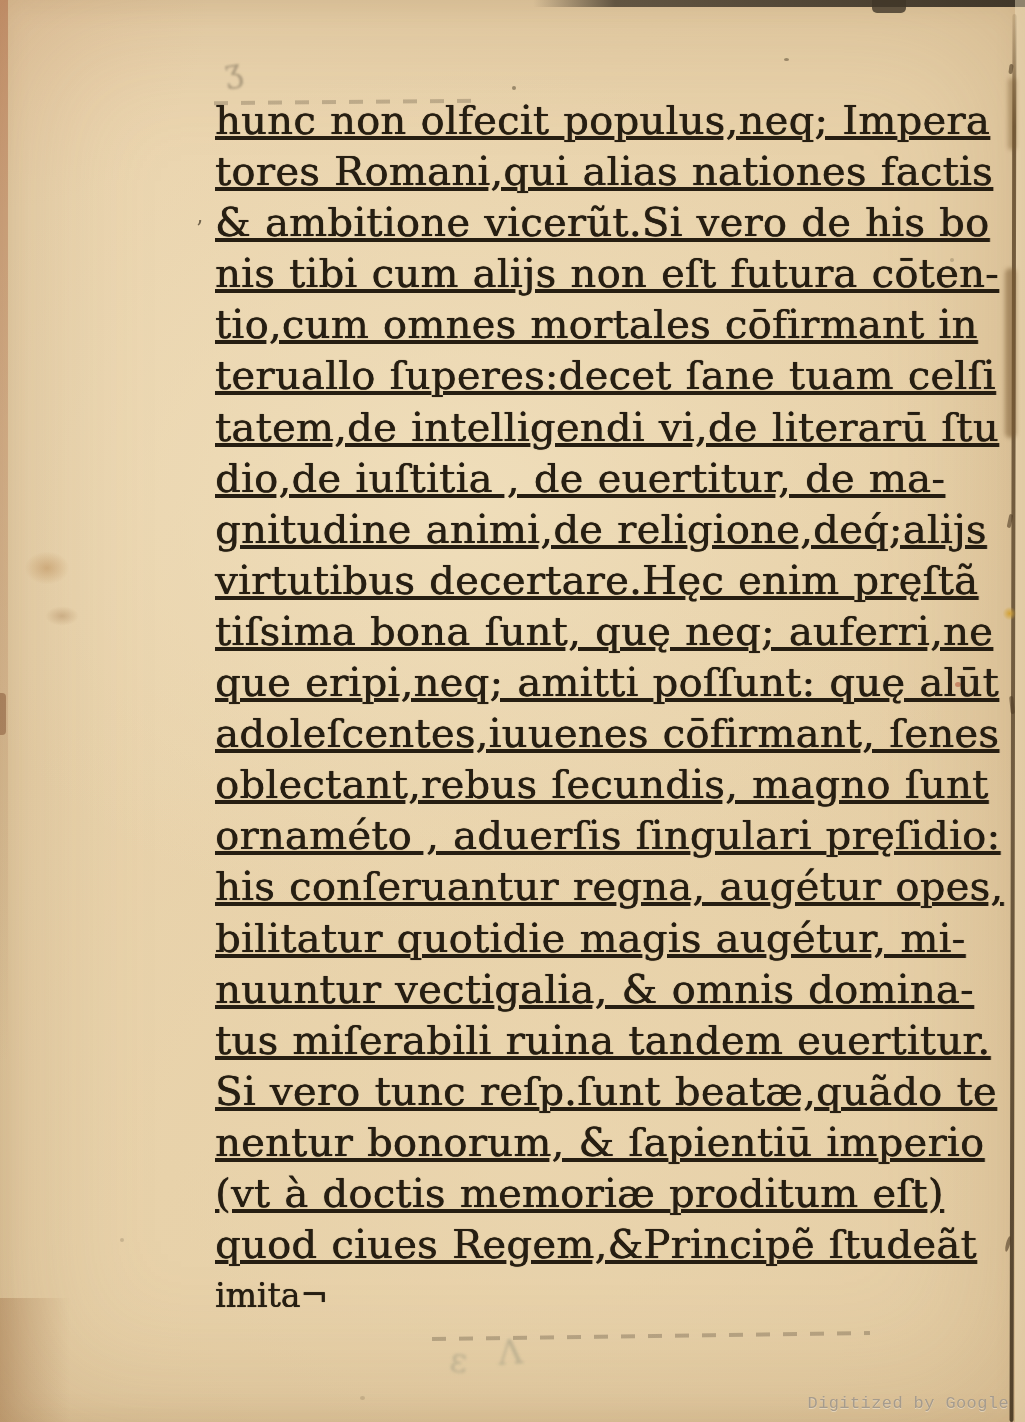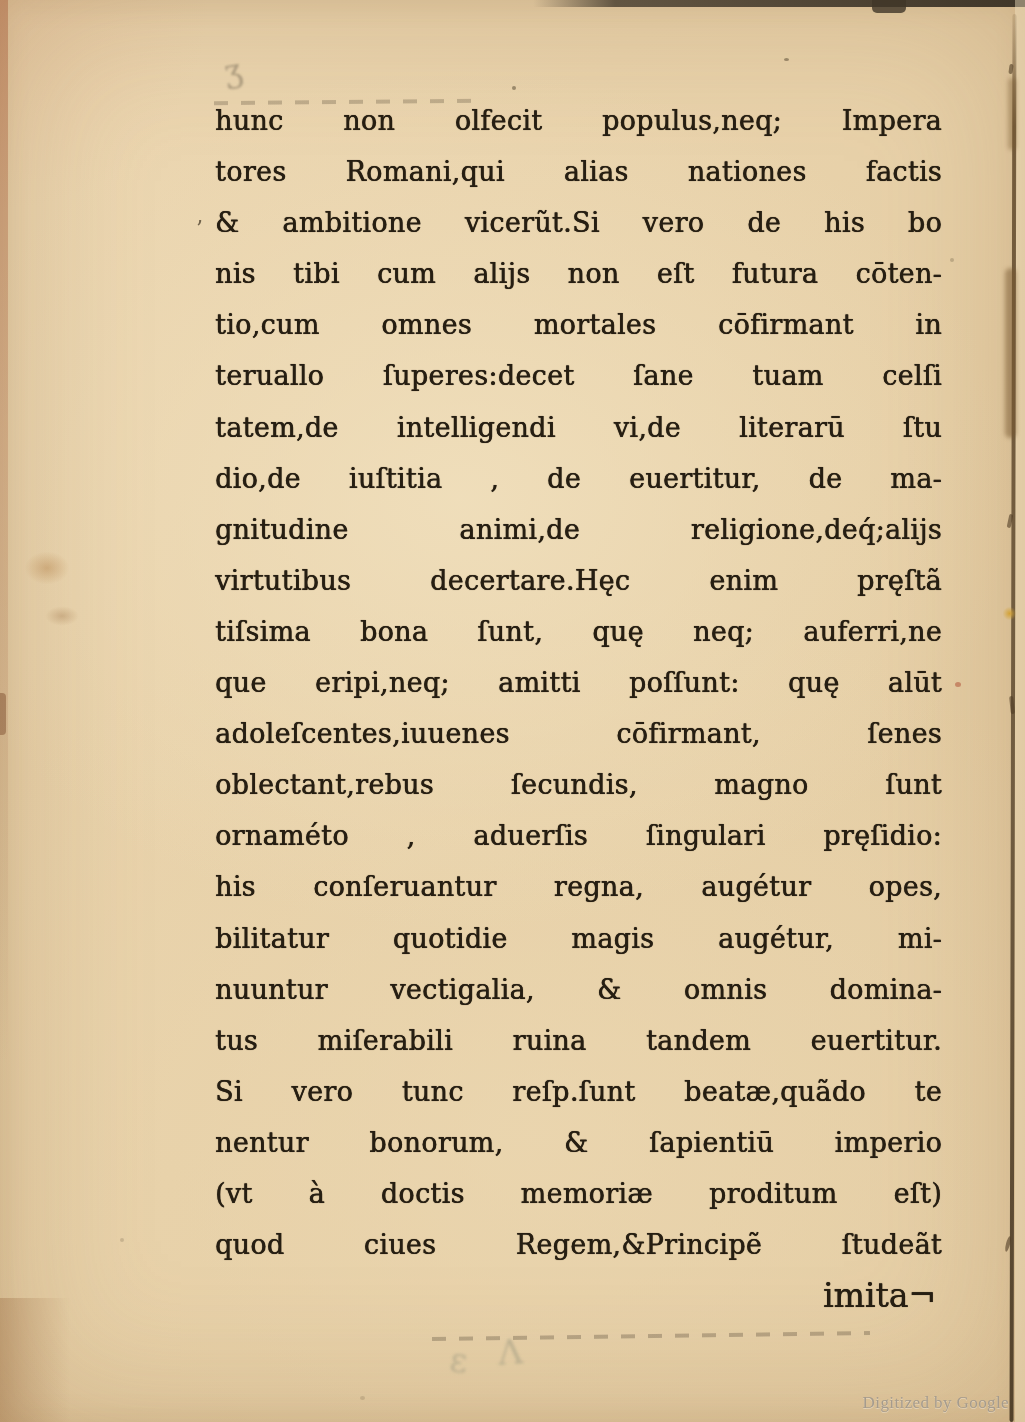--- a/index.html
+++ b/index.html
@@ -64,26 +64,26 @@
   .margin-comma{position:absolute;left:196px;top:216px;font-size:22px;color:rgba(60,48,32,.7);}
   .ghost-dashes{position:absolute;height:4px;opacity:.45;
     background:repeating-linear-gradient(90deg, rgba(55,44,30,.6) 0 14px, rgba(55,44,30,0) 14px 27px);}
   .gd-top{left:214px;top:100px;width:268px;transform:rotate(-.5deg);opacity:.4;}
   .gd-bottom{left:432px;top:1334px;width:438px;transform:rotate(-.8deg);}
   .ghost-sig{position:absolute;color:rgba(125,132,112,.38);filter:blur(1.4px);font-size:34px;}
   .g1{left:450px;top:1340px;transform:rotate(6deg);}
   .g2{left:498px;top:1332px;transform:rotate(-4deg);}
   
   .text-block{position:absolute;left:215px;top:95px;width:727px;color:#261e12;}
-  .text-line{height:51.1px;line-height:51.1px;font-size:27px;letter-spacing:.3px;word-spacing:1px;
+  .text-line{height:51.1px;line-height:51.1px;font-size:40px;letter-spacing:.3px;word-spacing:1px;
     text-align:justify;text-align-last:justify;white-space:nowrap;
-    text-shadow:.45px 0 0 rgba(38,30,18,.9), 0 0 .9px rgba(38,30,18,.75);}
-  .catchword-line{height:51px;line-height:51px;font-size:33px;text-align:right;padding-right:6px;
+    text-shadow:.45px 0 0 rgba(38,30,18,.9), 0 0 .9px rgba(38,30,18,.75);text-decoration:underline;}
+  .catchword-line{height:51px;line-height:51px;font-size:33px;padding-right:6px;
     color:#261e12;text-shadow:.45px 0 0 rgba(38,30,18,.9), 0 0 .9px rgba(38,30,18,.75);}
-  .watermark{position:absolute;right:16px;bottom:9px;font-family:Liberation Serif, serif;
+  .watermark{position:absolute;right:16px;bottom:9px;font-family:Liberation Mono, monospace;
     font-size:17px;letter-spacing:.4px;color:#a59b8d;text-shadow:0 1px 0 rgba(255,255,255,.35);}
 </style>
 </head>
 <body>
 
 <div class="scan">
   <div class="vignette"></div>
 
   <div class="edge-top"></div>
   <div class="edge-top-notch"></div>

